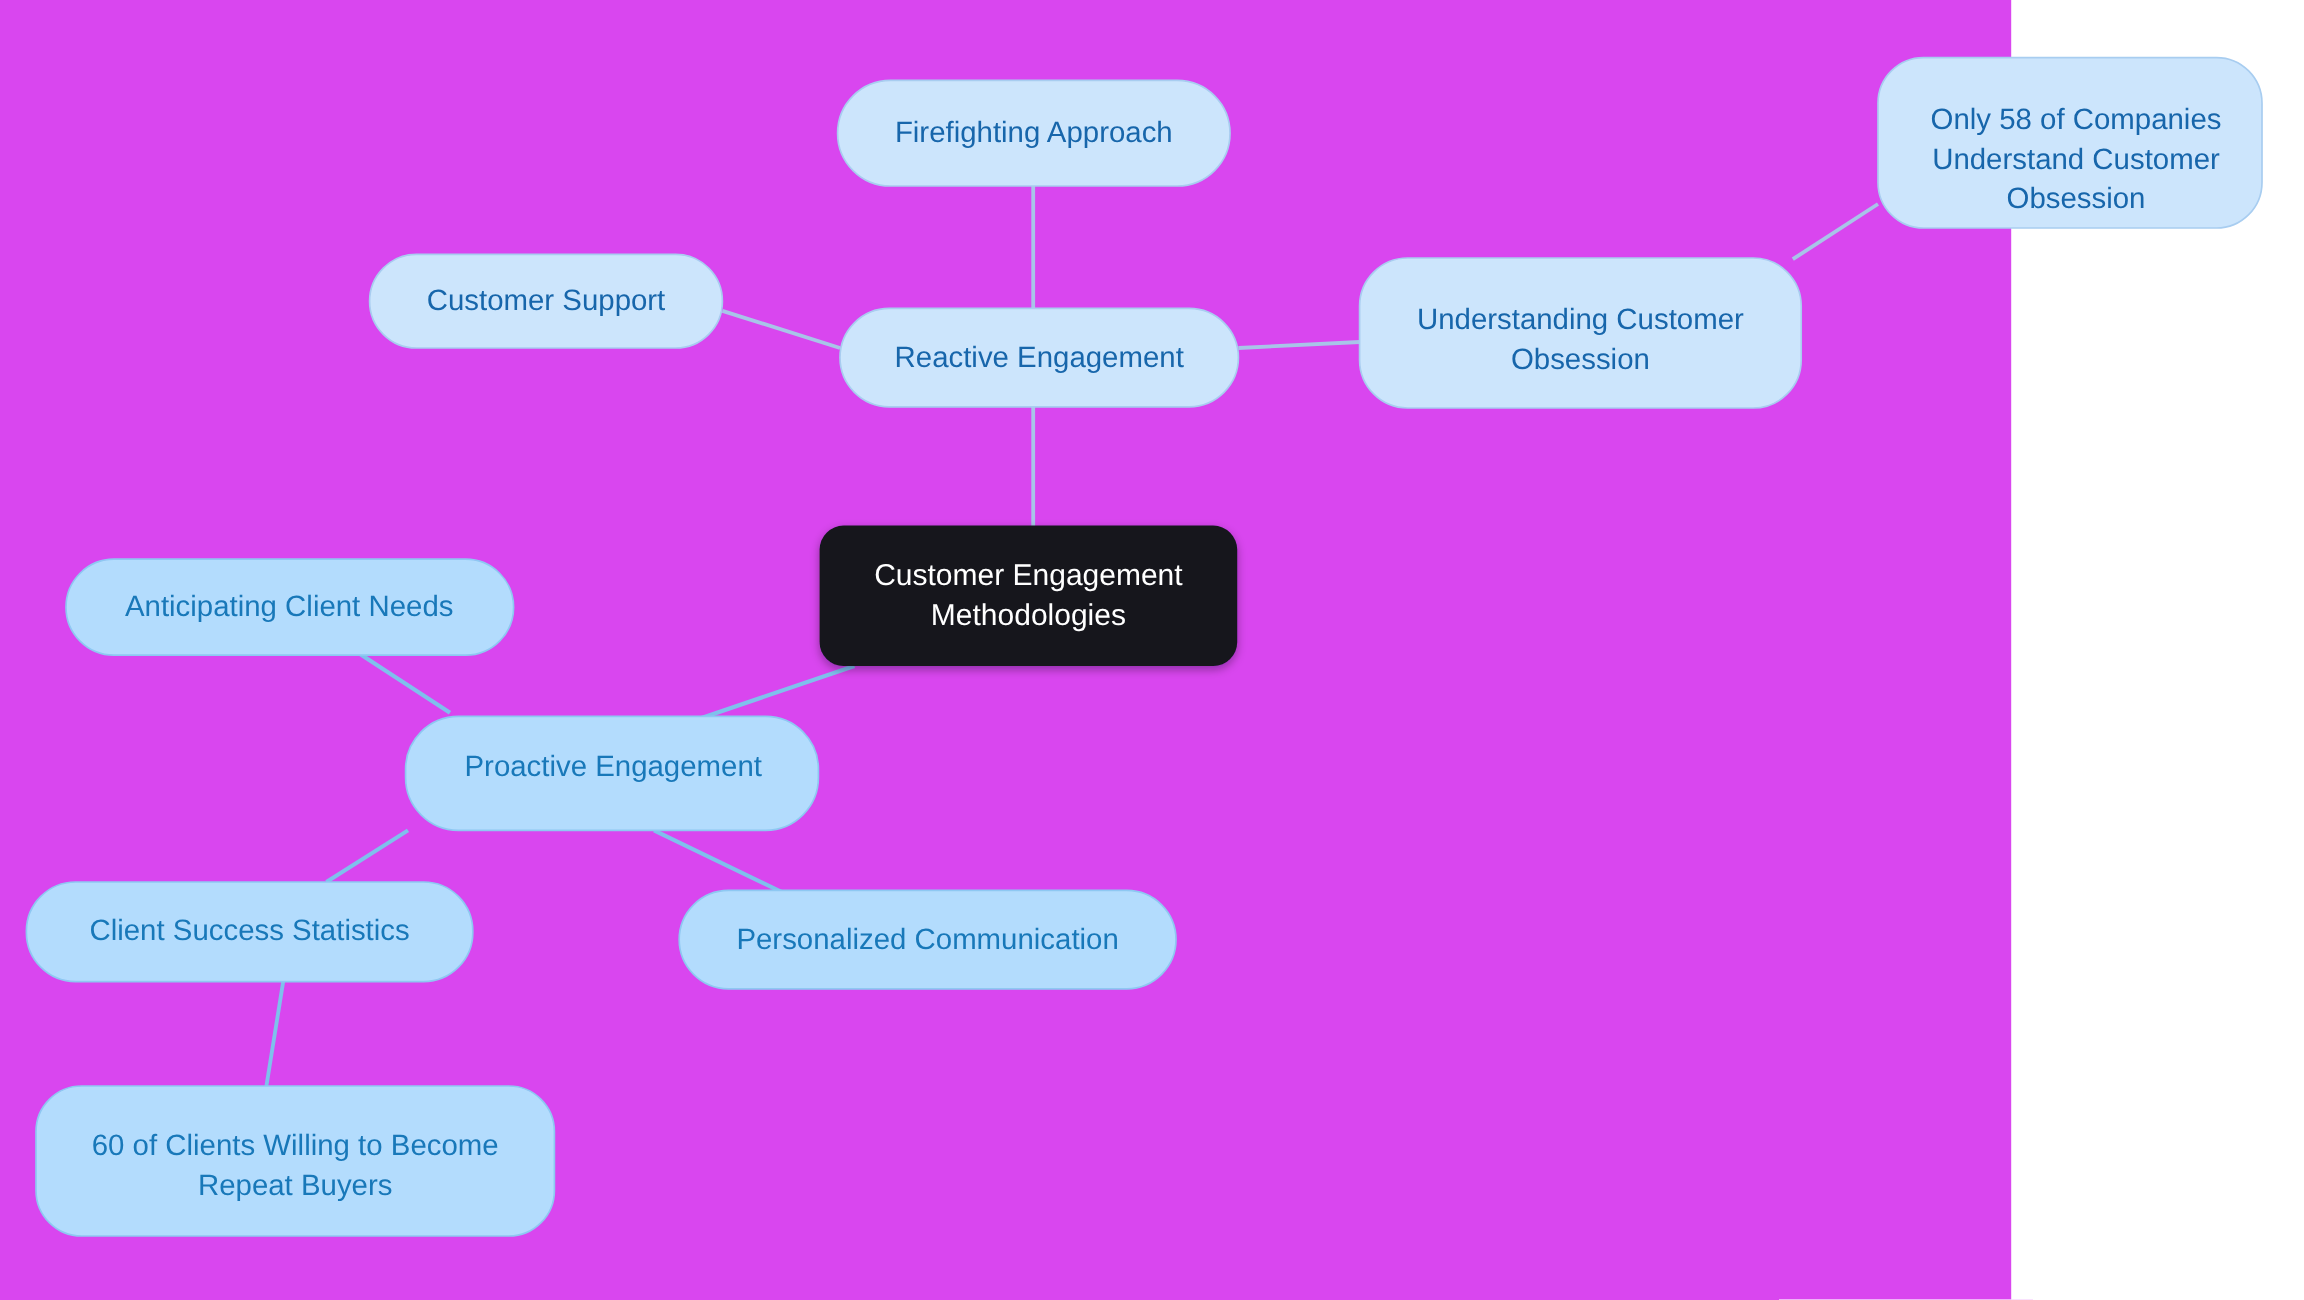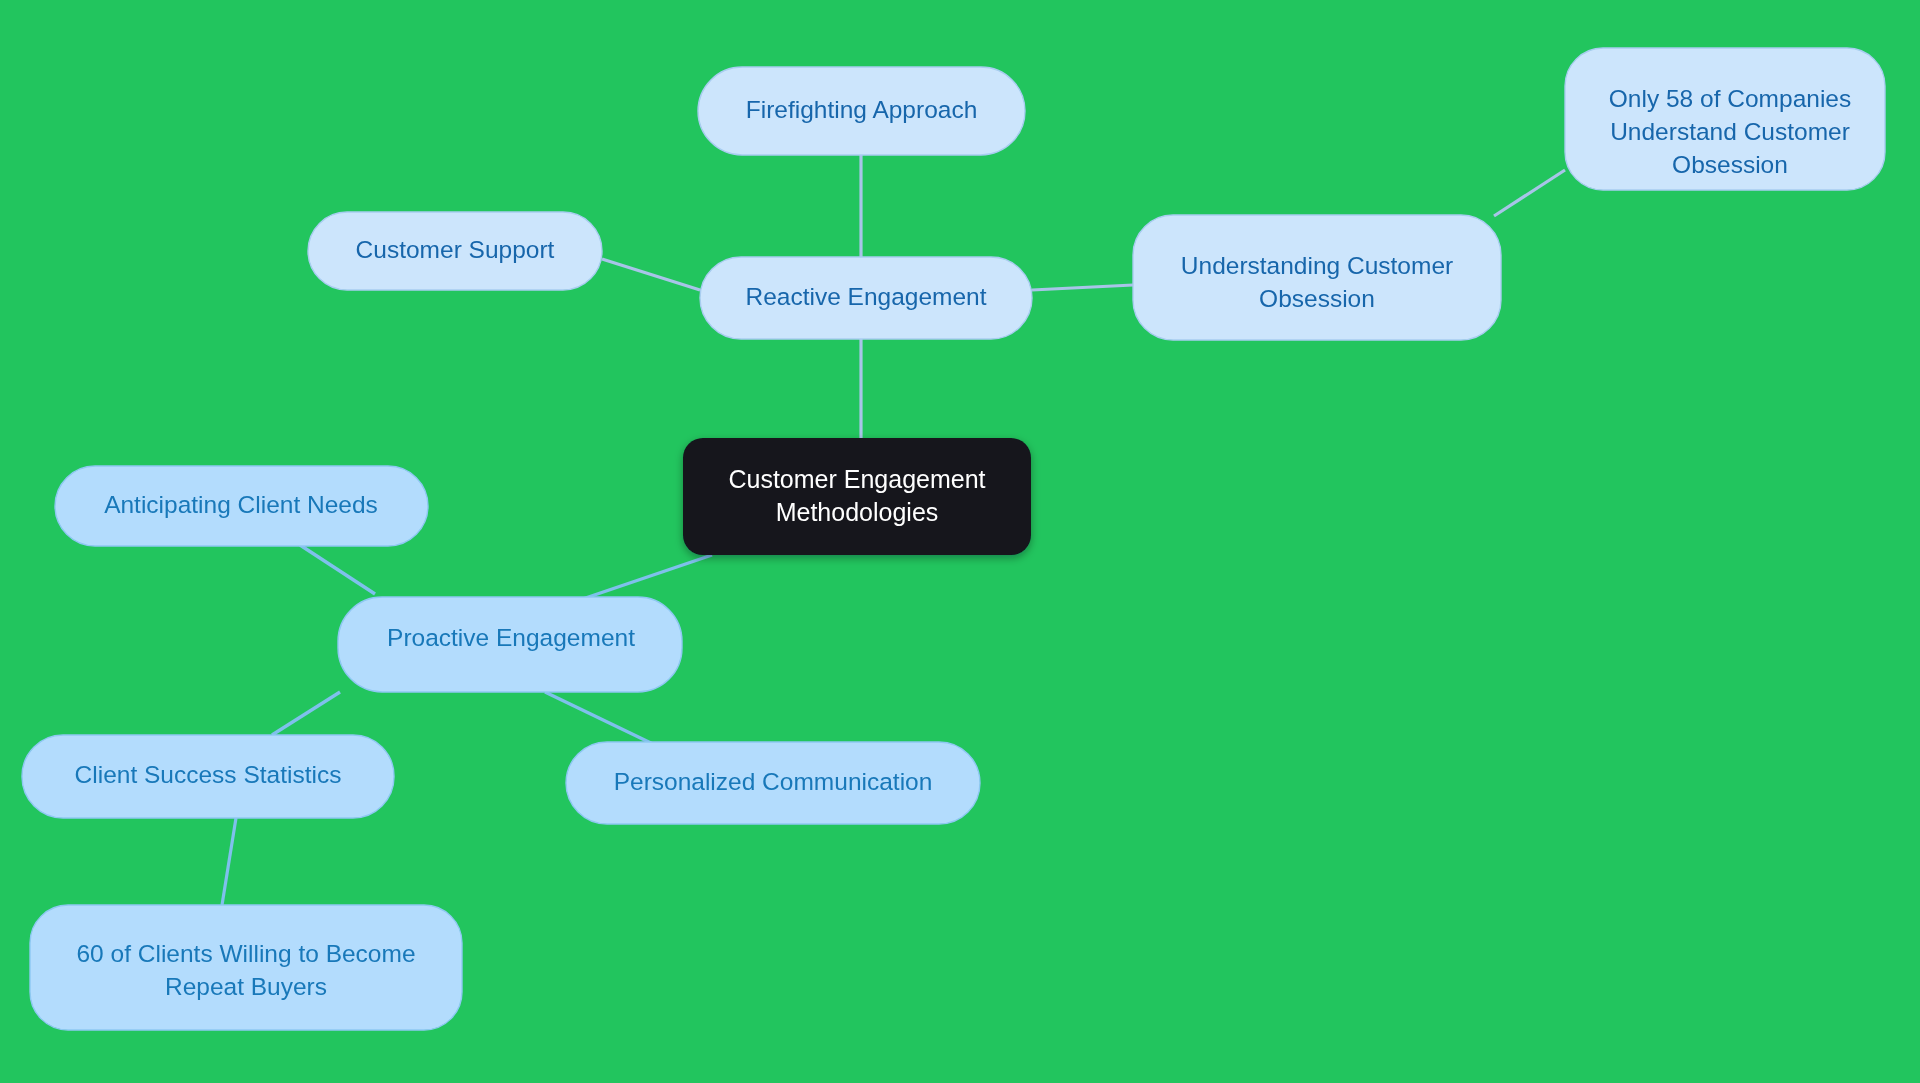--- a/index.html
+++ b/index.html
@@ -9,23 +9,23 @@
     background: #ffffff;
   }
   body {
     width: 1920px;
     height: 1083px;
     overflow: hidden;
     font-family: "Liberation Sans", sans-serif;
   }
   #mindmap-root {
     position: relative;
-    width: 1920px;
+    width: 1676px;
     height: 1083px;
-    background: #22c55e;
+    background: #d946ef;
   }
   svg#mindmap-svg {
     position: absolute;
     top: 0;
     left: 0;
     width: 1920px;
     height: 1083px;
     display: block;
   }
   .edge {

